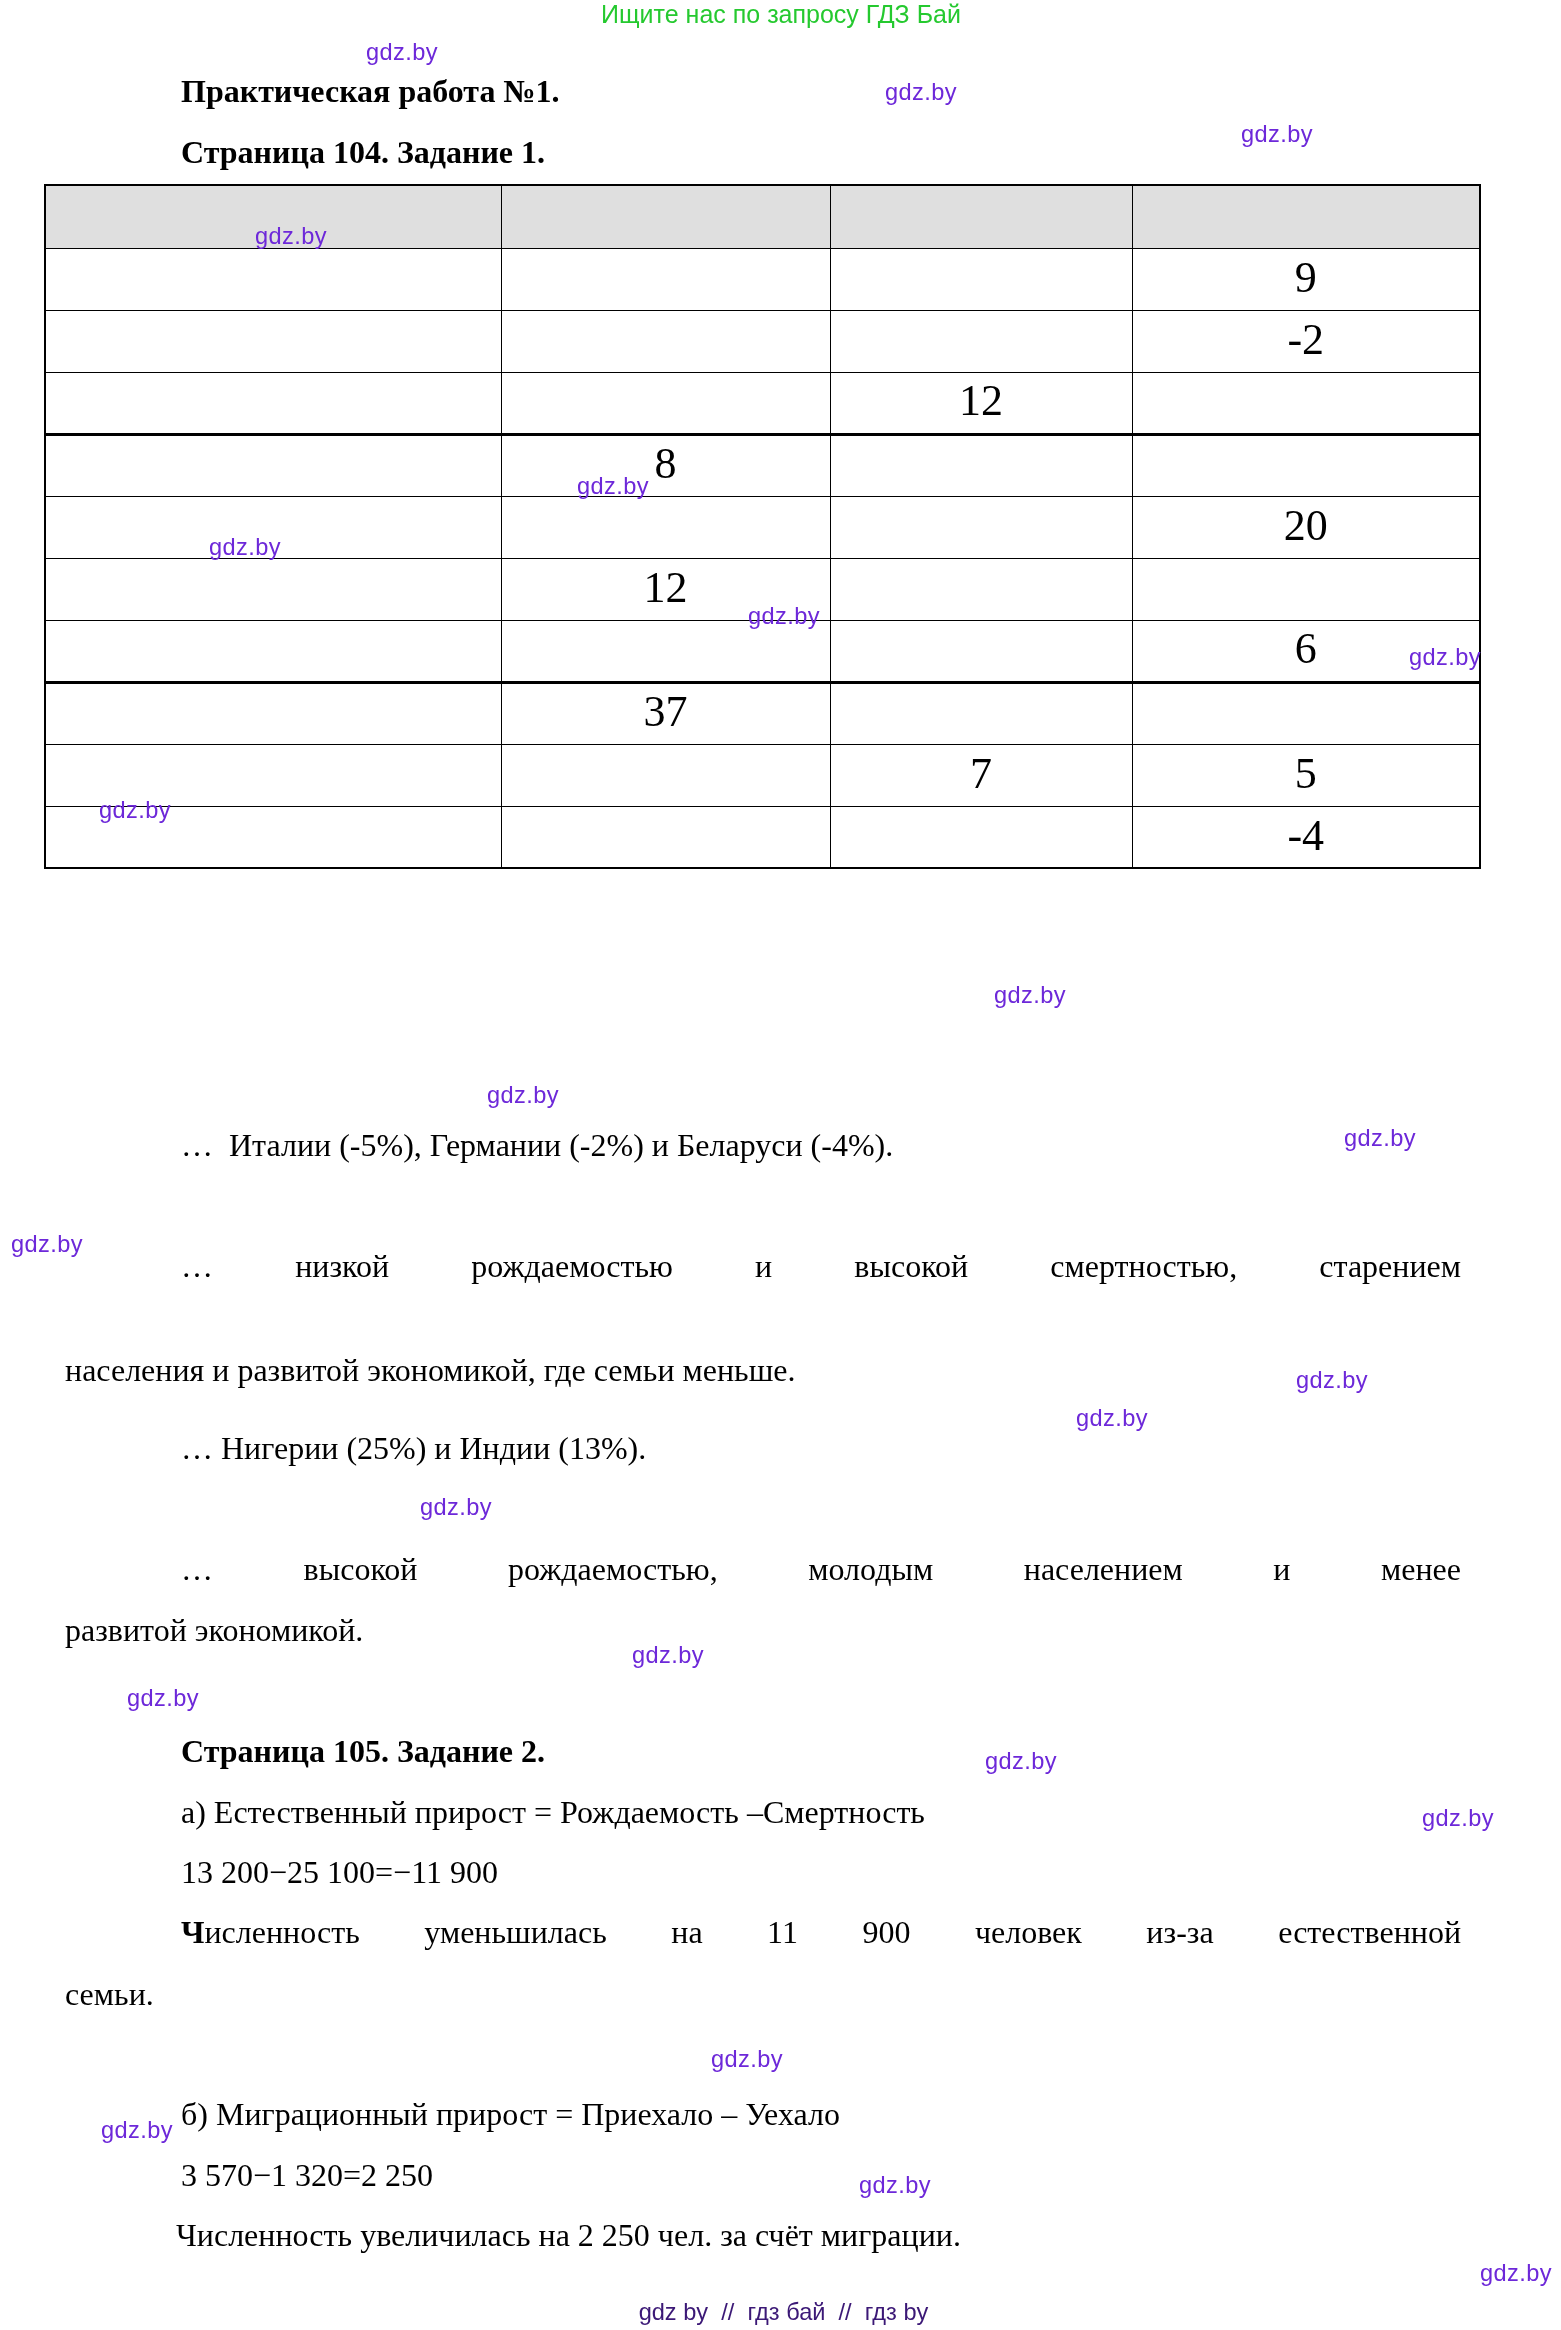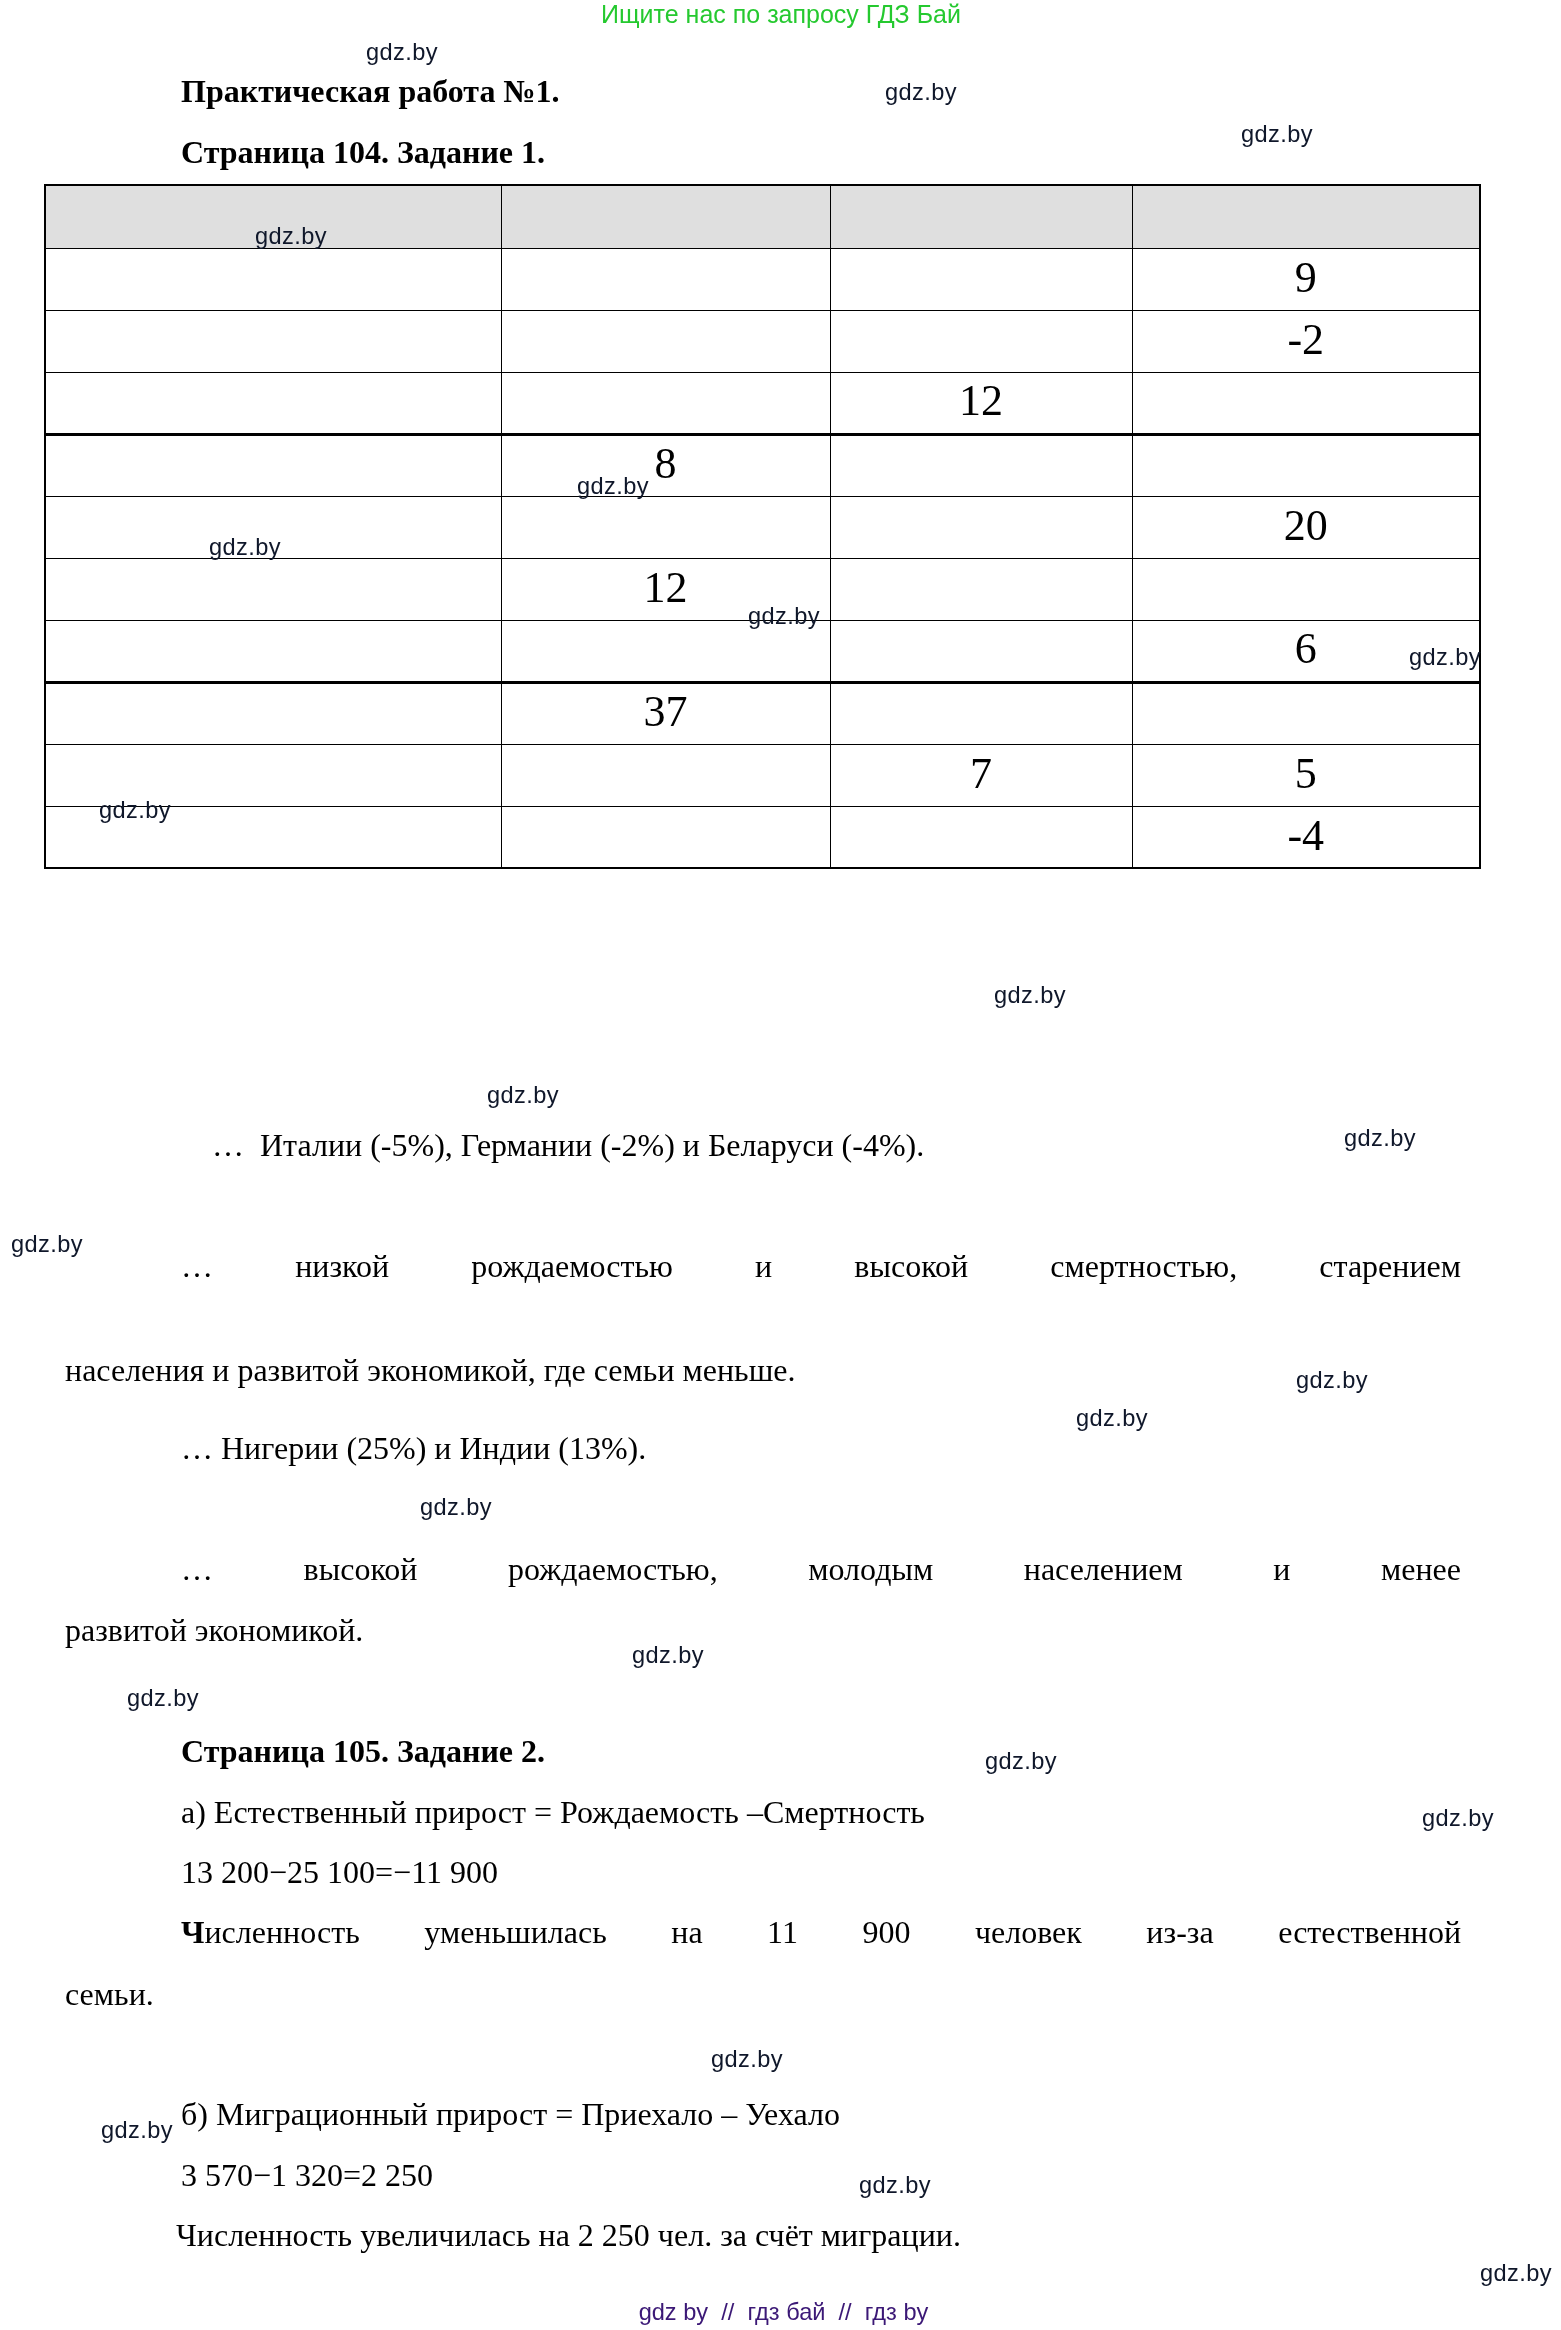--- a/index.html
+++ b/index.html
@@ -36,21 +36,21 @@
     text-align: center; vertical-align: middle;
     font-family: "Liberation Serif", "DejaVu Serif", serif;
     font-size: 44px; line-height: normal; overflow: hidden;
   }
   .grid tr.hdr { height: 63px; }
   .grid tr.hdr td { background: #dfdfdf; }
   .grid tr.r { height: 62px; }
   .grid tr.thick td { border-top-width: 3.1px; }
   .wm {
     position: absolute; font-family: "Liberation Sans", "DejaVu Sans", sans-serif;
-    font-size: 23.6px; line-height: 23.6px; color: #0f172a; white-space: nowrap;
+    font-size: 23.6px; line-height: 23.6px; color: #6d28d9; white-space: nowrap;
     letter-spacing: 0.4px; z-index: 5;
   }
 </style>
 </head>
 <body>
 
 <div class="banner">Ищите нас по запросу ГДЗ Бай</div>
 
 <div class="line bold" style="left:181px; top:69px;">Практическая работа №1.</div>
 <div class="line bold" style="left:181px; top:130px;">Страница 104. Задание 1.</div>
@@ -125,21 +125,21 @@
   </tr>
   <tr class="r">
     <td></td>
     <td></td>
     <td></td>
     <td>-4</td>
   </tr>
 </tbody>
   </table>
 
-<div class="line" style="left:181px; top:1123px;margin-left:31px;">…  Италии (-5%), Германии (-2%) и Беларуси (-4%).</div>
+<div class="line" style="left:181px; top:1123px;">…  Италии (-5%), Германии (-2%) и Беларуси (-4%).</div>
 <div class="line just" style="left:181px; top:1244px;">…  низкой рождаемостью и высокой смертностью, старением</div>
 <div class="line" style="left:65px; top:1304px;margin-top:44px;">населения и развитой экономикой, где семьи меньше.</div>
 
 <div class="line" style="left:181px; top:1426px;">… Нигерии (25%) и Индии (13%).</div>
 <div class="line just" style="left:181px; top:1547px;">…  высокой рождаемостью, молодым населением и менее</div>
 <div class="line" style="left:65px; top:1608px;">развитой экономикой.</div>
 
 <div class="line bold" style="left:181px; top:1729px;">Страница 105. Задание 2.</div>
 <div class="line" style="left:181px; top:1790px;">а) Естественный прирост = Рождаемость –Смертность</div>
 <div class="line" style="left:181px; top:1850px;">13 200−25 100=−11 900</div>

